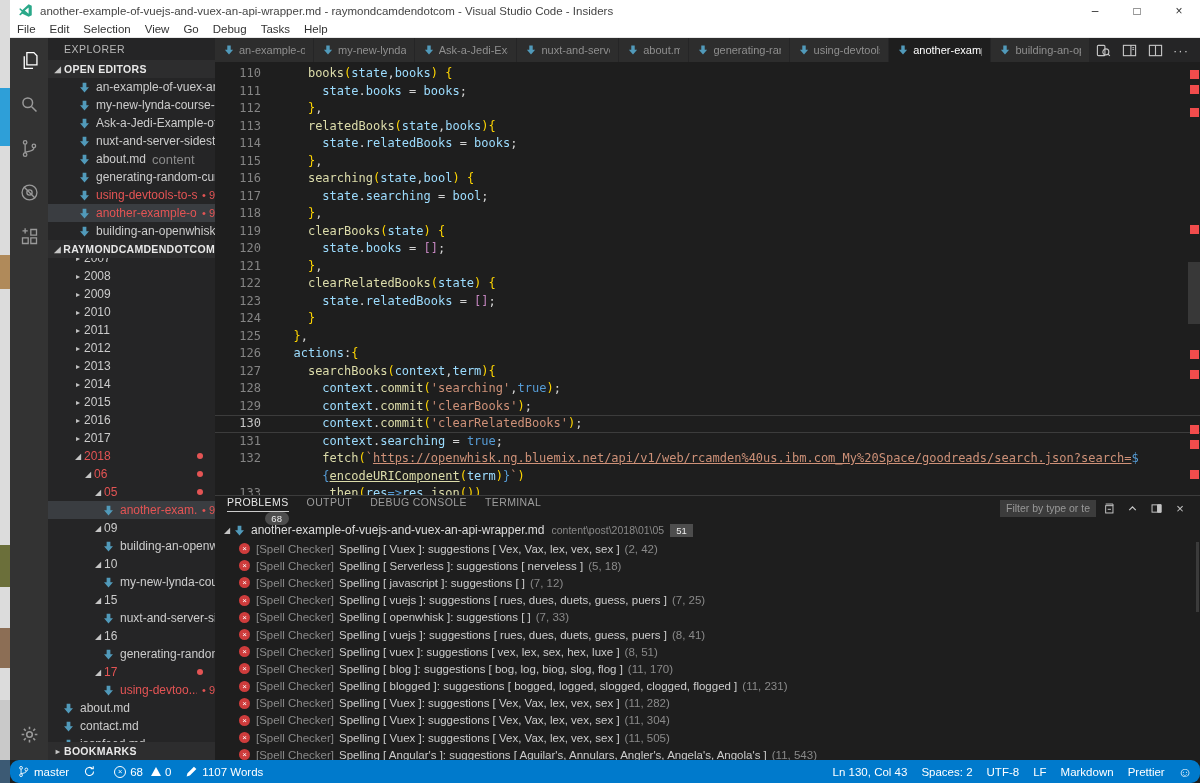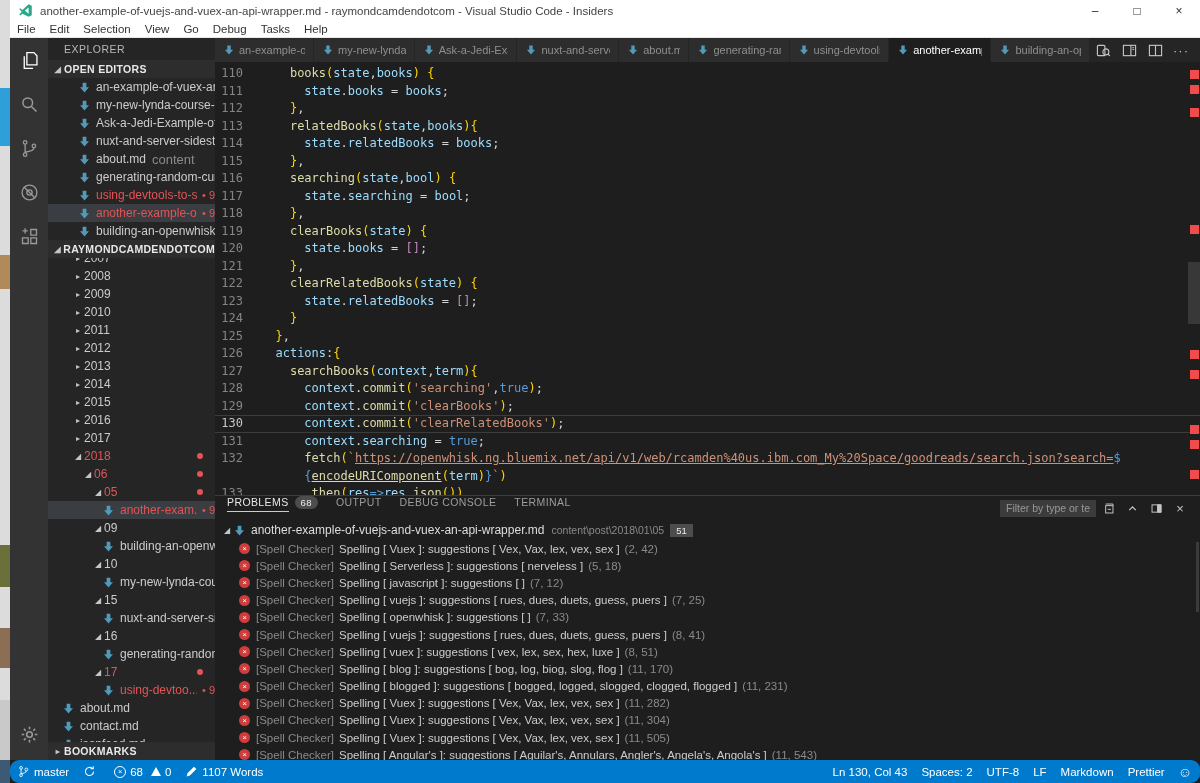--- a/index.html
+++ b/index.html
@@ -66,39 +66,39 @@
   .tab.active { background:#1e1e1e; color:#ffffff; }
   .tab .tab-label { overflow:hidden; }
   #tab-actions { display:flex; align-items:center; padding-right:6px; color:#c5c5c5; }
   #tab-actions span { width:26px; display:flex; justify-content:center; align-items:center; }
   #tab-actions svg { width:15px; height:15px; }
   .dots { font-size:13px; letter-spacing:1px; color:#c5c5c5; }
 
   #editor { position:relative; height:433px; overflow:hidden;
             font-family:"DejaVu Sans Mono","Liberation Mono",monospace; font-size:12px; }
   #code-lines { padding-top:3px; }
-  .code-line { height:17.5px; line-height:17.5px; white-space:pre; color:#d4d4d4; }
+  .code-line { height:17.5px; line-height:17.5px; white-space:pre; color:#d4d4d4;padding-left:18px; }
   .code-line .ln { display:inline-block; width:46px; text-align:right; padding-right:18px;
                    color:#858585; }
   .code-line.cur { box-shadow:inset 0 1px 0 #3c3c3c, inset 0 -1px 0 #3c3c3c; }
   .code-line.cur .ln { color:#c6c6c6; }
   .tk-p { color:#d4d4d4; } .tk-v { color:#9cdcfe; } .tk-f { color:#dcdcaa; }
   .tk-k { color:#569cd6; } .tk-s { color:#ce9178; } .tk-b { color:#ffd602; }
   .tk-m { color:#c586c0; }
   .tk-su { color:#ce9178; text-decoration:underline; }
   .tk-fu { color:#dcdcaa; text-decoration:underline; }
   #ruler { position:absolute; right:0; top:0; width:12px; height:100%; }
   #ruler .mark { position:absolute; right:1px; width:9px; height:9px; background:#f14c4c; }
   #scroll-thumb { position:absolute; right:0; top:200px; width:12px; height:62px; background:#4e4e4e; opacity:.55; }
 
   
   #panel { height:265px; border-top:1px solid #3c3c3c; display:flex; flex-direction:column; min-width:0; }
   #panel-head { height:24px; display:flex; align-items:center; padding-left:12px; }
-  .ptab { font-size:10.5px; color:#9d9d9d; margin-right:18px; display:flex; align-items:flex-start;
-          letter-spacing:.4px; height:100%; }
+  .ptab { font-size:10.5px; color:#9d9d9d; margin-right:18px; display:flex; align-items:flex-end;
+          letter-spacing:.4px; height:100%;flex-direction:column; }
   .ptab.active .ptab-label { color:#e7e7e7; border-bottom:1px solid #cccccc; padding-bottom:3px; }
   .pbadge { background:#4d4d4d; color:#eee; border-radius:8px; font-size:9.5px; padding:1px 6px; margin-left:6px; }
   #panel-right { margin-left:auto; display:flex; align-items:center; padding-right:8px; color:#c5c5c5; }
   #filter-input { width:96px; height:17px; background:#3c3c3c; border:1px solid #3c3c3c; color:#ddd;
                   font-size:10.5px; padding:0 5px; outline:none; }
   #filter-input::placeholder { color:#989898; }
   #panel-right .pic { width:24px; display:flex; justify-content:center; align-items:center; }
   #panel-right svg { width:13px; height:13px; }
   #file-row { height:20px; display:flex; align-items:center; padding-left:6px; font-size:12px;
               color:#dddddd; white-space:nowrap; }

